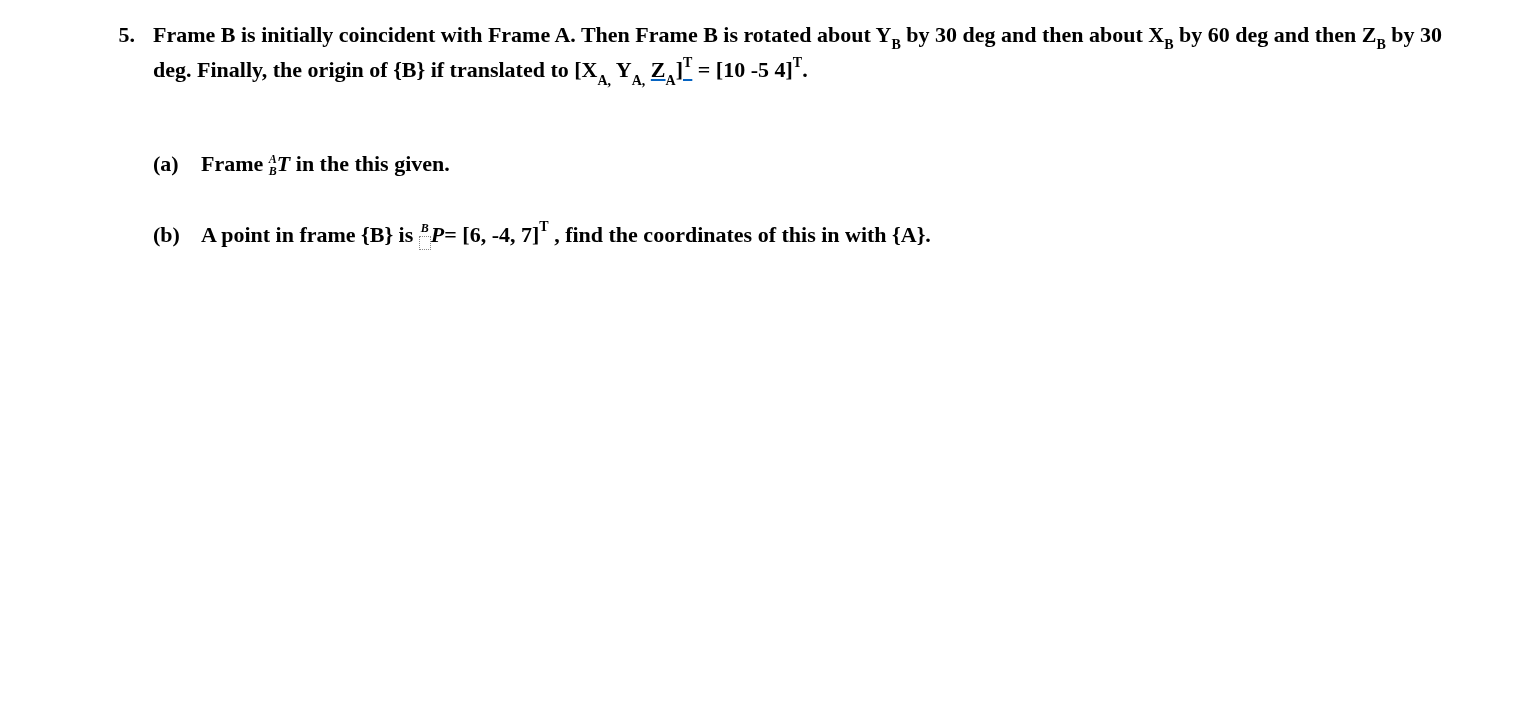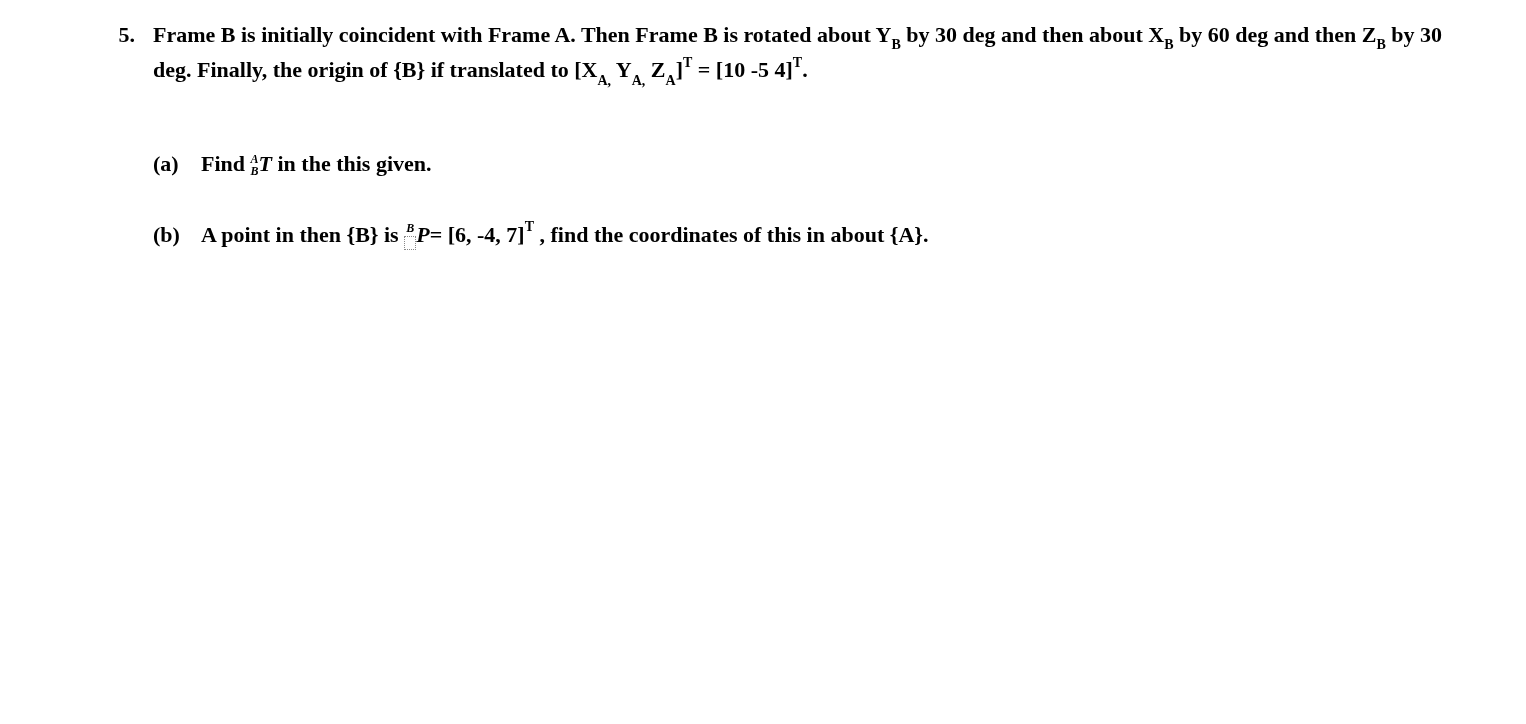--- a/index.html
+++ b/index.html
@@ -41,20 +41,21 @@
       position: relative;
       top: 2px;
     }
     .sup {
       font-size: 14px;
       vertical-align: super;
       position: relative;
       top: -2px;
     }
     .underline-blue {
+      text-decoration: underline;
       text-decoration-color: #0563c1;
       text-underline-offset: 2px;
     }
     .subparts {
       margin-top: 58px;
       margin-left: 48px;
     }
     .subpart {
       display: flex;
       align-items: baseline;
@@ -108,24 +109,24 @@
     <div class="problem-number">5.</div>
     <div class="problem-text">
       <span>Frame B is initially coincident with Frame A. Then Frame B is rotated about Y</span><span class="sub">B</span><span> by 30 deg and then about X</span><span class="sub">B</span><span> by 60 deg and then Z</span><span class="sub">B</span><span> by 30 deg. Finally, the origin of {B} if translated to [X</span><span class="sub">A,</span><span> Y</span><span class="sub">A,</span><span> </span><span class="underline-blue"><span>Z</span><span class="sub">A</span><span>]</span><span class="sup">T</span></span><span> = [10 -5 4]</span><span class="sup">T</span><span>.</span>
     </div>
   </div>
 
   <div class="subparts">
     <div class="subpart">
       <div class="subpart-label">(a)</div>
       <div class="subpart-text">
-        <span>Find  </span><span class="fraction-sup"><span class="frac-top">A</span><span class="frac-bot">B</span></span><span class="italic">T</span><span> in the this given.</span>
+        <span>Frame  </span><span class="fraction-sup"><span class="frac-top">A</span><span class="frac-bot">B</span></span><span class="italic">T</span><span> in the this given.</span>
       </div>
     </div>
 
     <div class="subpart">
       <div class="subpart-label">(b)</div>
       <div class="subpart-text">
-        <span>A point in then {B} is </span><span class="fraction-sup"><span class="frac-top italic">B</span><span class="frac-bot"><span class="dotted-box"></span></span></span><span class="italic">P</span><span>= [6, -4, 7]</span><span class="sup">T</span><span> , find the coordinates of this in about {A}.</span>
+        <span>A point in frame {B} is </span><span class="fraction-sup"><span class="frac-top italic">B</span><span class="frac-bot"><span class="dotted-box"></span></span></span><span class="italic">P</span><span>= [6, -4, 7]</span><span class="sup">T</span><span> , find the coordinates of this in with {A}.</span>
       </div>
     </div>
   </div>
 </div>
 
 </body></html>

